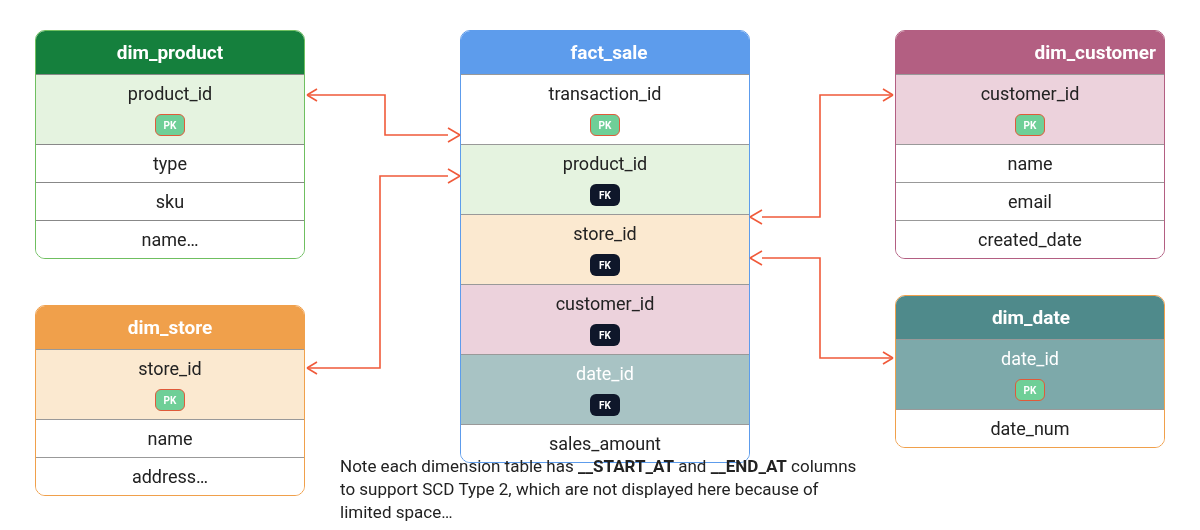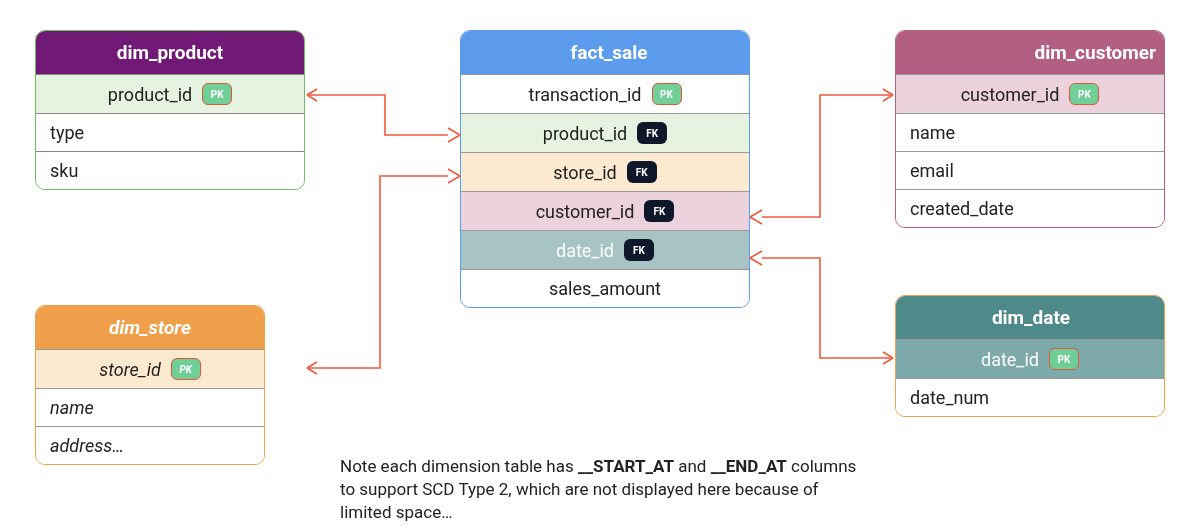--- a/index.html
+++ b/index.html
@@ -29,20 +29,21 @@
     display: flex;
     align-items: center;
     justify-content: flex-start;
     gap: 10px;
     padding: 8px 14px;
     border-top: 1.5px solid #999;
     font-size: 18px;
     background: #fff;
     color: #222;
     position: relative;
+    flex-direction: column;
   }
   .table-row .label { flex: 0 0 auto; }
   .badge {
     display: inline-flex;
     align-items: center;
     justify-content: center;
     font-size: 10px;
     font-weight: 700;
     padding: 2px 6px;
     border-radius: 6px;
@@ -52,38 +53,38 @@
   }
   .badge.pk {
     background: #6fcf97;
     border: 1.5px solid #e05a3a;
   }
   .badge.fk {
     background: #0f172a;
   }
 
   
-  .hdr-green  { background: #701a75; }
+  .hdr-green  { background: #15803d; }
   .hdr-blue   { background: #5d9cec; padding-left: 16px; }
   .hdr-mauve  { background: #b35f82; text-align: right; }
   .hdr-orange { background: #f0a04b; }
   .hdr-teal   { background: #4f8a8b; padding-left: 10px; }
 
   .tint-green  { background: #e5f3e0 !important; }
   .tint-orange { background: #fbe9d0 !important; }
   .tint-mauve  { background: #ecd2dc !important; }
   .tint-teal   { background: #a8c3c4 !important; color:#fff; }
 
   
   #dim_product { left: 35px; top: 30px; width: 270px; border-color:#6fbf60; }
   #dim_product .table-row { border-color:#888; }
   #dim_product .r1 { background:#e5f3e0; justify-content:center; }
 
   
-  #dim_store { left: 35px; top: 305px; width: 230px; border-color:#f0a04b;font-style:italic; }
+  #dim_store { left: 35px; top: 305px; width: 270px; border-color:#f0a04b; }
   #dim_store .r1 { background:#fbe9d0; justify-content:center; }
 
   
   #fact_sale { left: 460px; top: 30px; width: 290px; border-color:#5d9cec; }
   #fact_sale .table-row { justify-content:center; }
 
   
   #dim_customer { left: 895px; top: 30px; width: 270px; border-color:#b35f82; }
   #dim_customer .r1 { background:#ecd2dc; justify-content:center; }
 
@@ -122,20 +123,23 @@
   <div class="table-row r1">
     <span class="label">product_id</span>
     <span class="badge pk">PK</span>
   </div>
   <div class="table-row">
       <span class="label">type</span>
     </div>
   <div class="table-row">
       <span class="label">sku</span>
     </div>
+  <div class="table-row">
+      <span class="label">name…</span>
+    </div>
 </div>
 
 <div class="table" id="fact_sale">
   <div class="table-header hdr-blue">fact_sale</div>
   <div class="table-row">
     <span class="label">transaction_id</span>
     <span class="badge pk">PK</span>
   </div>
   <div class="table-row tint-green">
     <span class="label">product_id</span>

